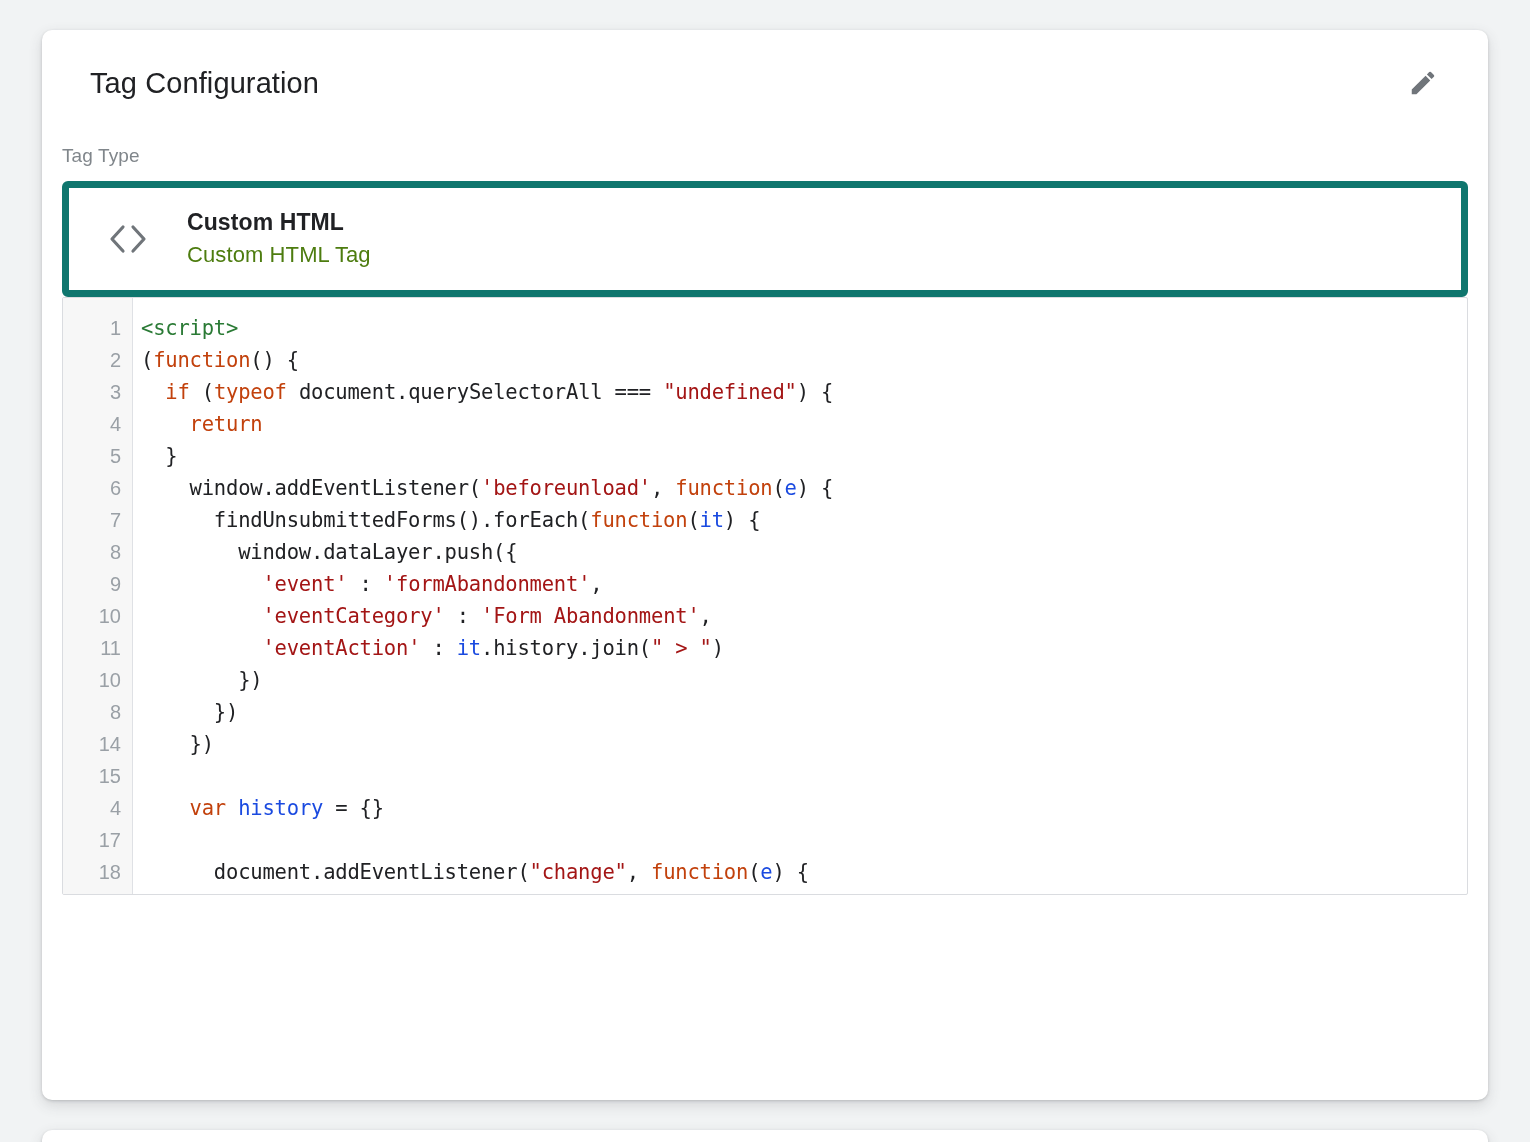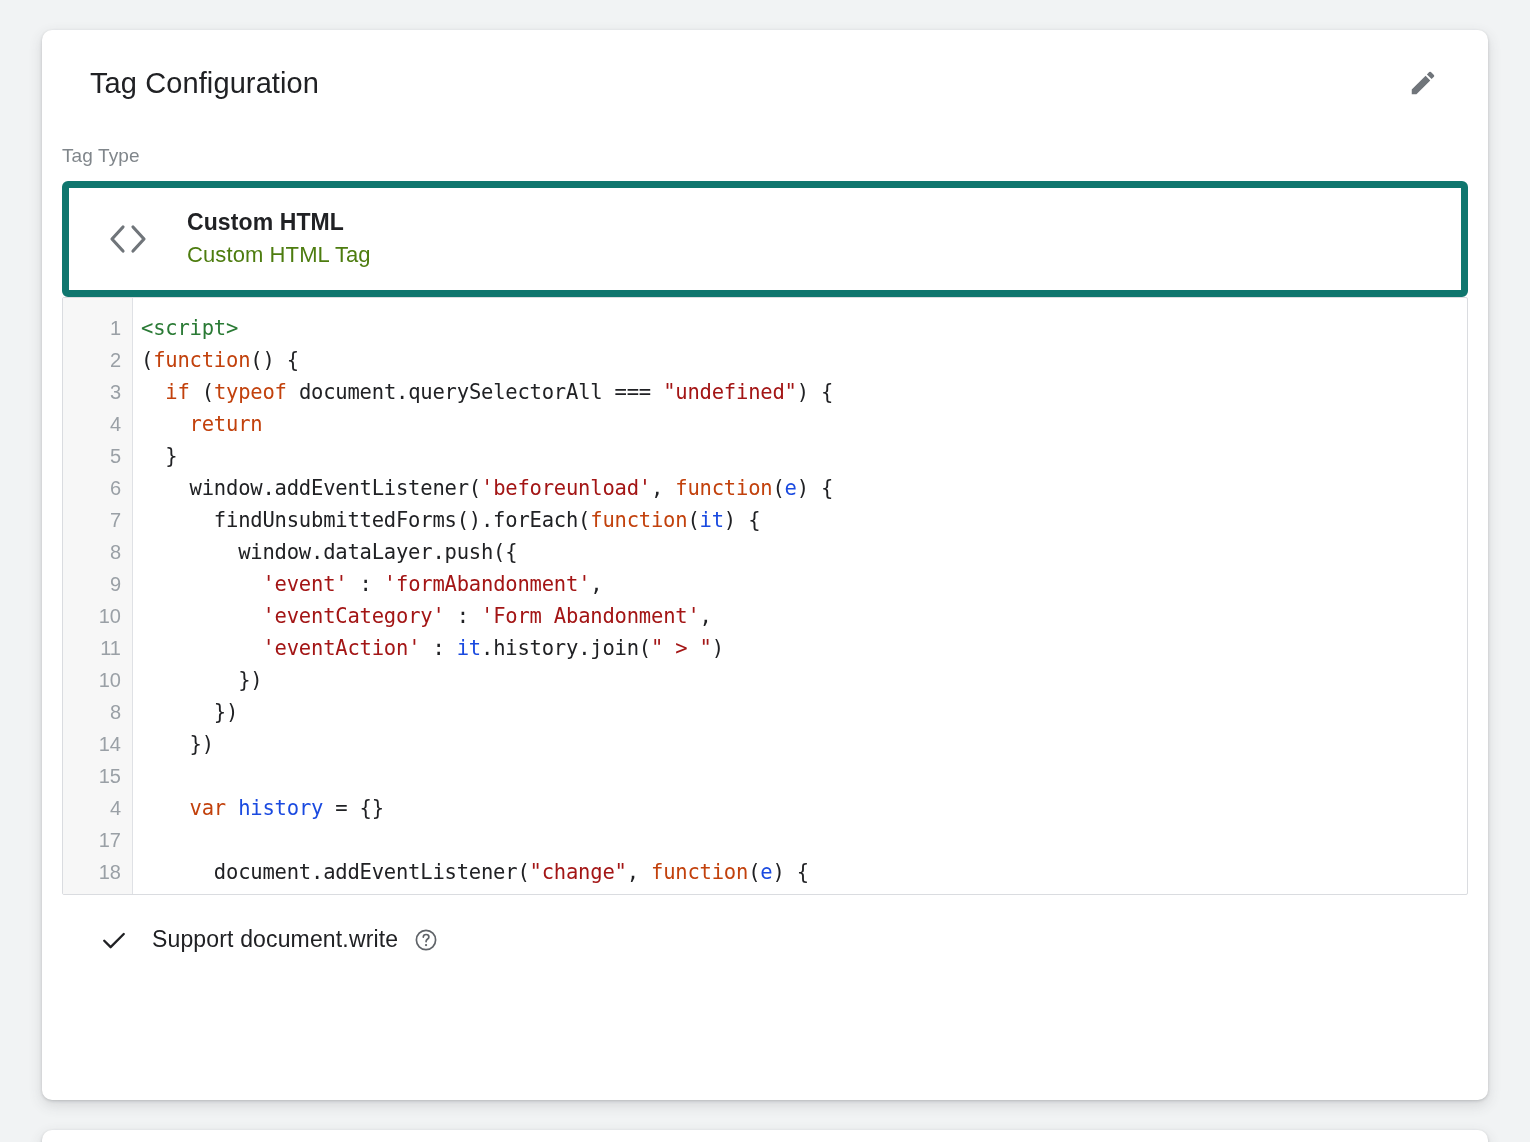--- a/index.html
+++ b/index.html
@@ -274,31 +274,16 @@
           <div>18</div>
           <div>19</div>
         </div>
       <div class="code-area">
         <pre id="code"><div class="code-line"><span class="tk-tag">&lt;script&gt;</span></div><div class="code-line"><span class="tk-pl">(</span><span class="tk-kw">function</span><span class="tk-pl">() {</span></div><div class="code-line"><span class="tk-pl">  </span><span class="tk-kw">if</span><span class="tk-pl"> (</span><span class="tk-kw">typeof</span><span class="tk-pl"> document.querySelectorAll === </span><span class="tk-str">"undefined"</span><span class="tk-pl">) {</span></div><div class="code-line"><span class="tk-pl">    </span><span class="tk-kw">return</span></div><div class="code-line"><span class="tk-pl">  }</span></div><div class="code-line"><span class="tk-pl">    window.addEventListener(</span><span class="tk-str">'beforeunload'</span><span class="tk-pl">, </span><span class="tk-kw">function</span><span class="tk-pl">(</span><span class="tk-var">e</span><span class="tk-pl">) {</span></div><div class="code-line"><span class="tk-pl">      findUnsubmittedForms().forEach(</span><span class="tk-kw">function</span><span class="tk-pl">(</span><span class="tk-var">it</span><span class="tk-pl">) {</span></div><div class="code-line"><span class="tk-pl">        window.dataLayer.push({</span></div><div class="code-line"><span class="tk-pl">          </span><span class="tk-str">'event'</span><span class="tk-pl"> : </span><span class="tk-str">'formAbandonment'</span><span class="tk-pl">,</span></div><div class="code-line"><span class="tk-pl">          </span><span class="tk-str">'eventCategory'</span><span class="tk-pl"> : </span><span class="tk-str">'Form Abandonment'</span><span class="tk-pl">,</span></div><div class="code-line"><span class="tk-pl">          </span><span class="tk-str">'eventAction'</span><span class="tk-pl"> : </span><span class="tk-var">it</span><span class="tk-pl">.history.join(</span><span class="tk-str">" &gt; "</span><span class="tk-pl">)</span></div><div class="code-line"><span class="tk-pl">        })</span></div><div class="code-line"><span class="tk-pl">      })</span></div><div class="code-line"><span class="tk-pl">    })</span></div><div class="code-line">&nbsp;</div><div class="code-line"><span class="tk-pl">    </span><span class="tk-kw">var</span><span class="tk-pl"> </span><span class="tk-var">history</span><span class="tk-pl"> = {}</span></div><div class="code-line">&nbsp;</div><div class="code-line"><span class="tk-pl">      document.addEventListener(</span><span class="tk-str">"change"</span><span class="tk-pl">, </span><span class="tk-kw">function</span><span class="tk-pl">(</span><span class="tk-var">e</span><span class="tk-pl">) {</span></div><div class="code-line"><span class="tk-pl">        </span><span class="tk-kw">var</span><span class="tk-pl"> </span><span class="tk-var">target</span><span class="tk-pl"> = </span><span class="tk-var">e</span><span class="tk-pl">.target</span></div></pre>
       </div>
     </div>
 
   </div>
 
-  <div class="check-row">
-    <span class="checkmark">
-      <svg width="30" height="30" viewBox="0 0 24 24" aria-hidden="true">
-        <path d="M4.2 12.6 L9.3 17.7 L19.8 7.2" fill="none" stroke="#202124" stroke-width="1.9" stroke-linecap="round" stroke-linejoin="round"></path>
-      </svg>
-    </span>
-    <span class="check-label">Support document.write</span>
-    <span class="help-icon">
-      <svg width="24" height="24" viewBox="0 0 24 24" aria-hidden="true">
-        <circle cx="12" cy="12" r="9.6" fill="none" stroke="#5f6368" stroke-width="1.7"></circle>
-        <path d="M9.3 9.1c0-1.5 1.2-2.6 2.8-2.6 1.6 0 2.8 1 2.8 2.4 0 1.2-.7 1.8-1.6 2.4-.8.6-1.2 1-1.2 2v.3" fill="none" stroke="#5f6368" stroke-width="1.7" stroke-linecap="round"></path>
-        <circle cx="12.05" cy="17.1" r="1.15" fill="#5f6368"></circle>
-      </svg>
-    </span>
-  </div>
 
 </div>
 
 <div class="card-next"></div>
 
 </body></html>

